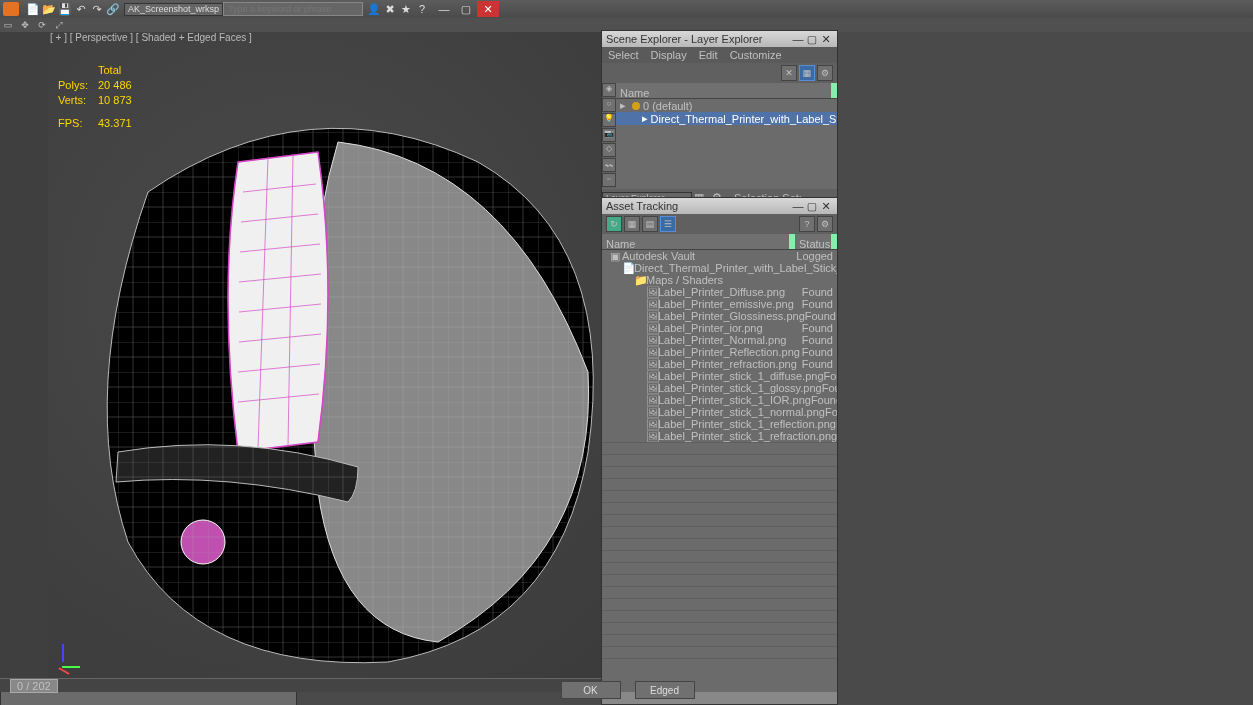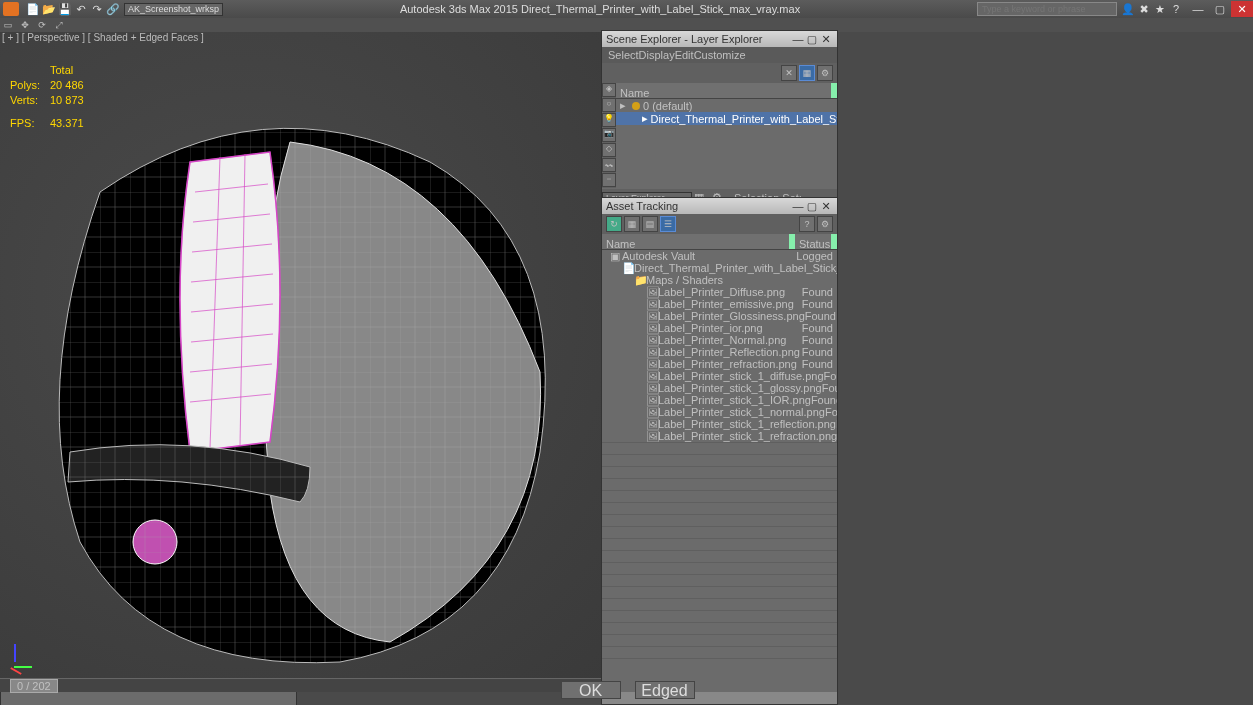--- a/index.html
+++ b/index.html
@@ -11,36 +11,36 @@
 .app-title .icons { display: flex; gap: 2px; margin: 0 4px; }
 .app-title .icons span { width: 14px; height: 14px; display: inline-flex; align-items: center; justify-content: center; }
 .window-ctrl { display: flex; }
 .window-ctrl span { width: 22px; height: 16px; display: flex; align-items: center; justify-content: center; font-size: 11px; }
 .window-ctrl .close { background: #c33; color:#fff;}
 .toolbar { height: 14px; background: #505050; display: flex; align-items: center; }
 .toolbar .tb-icon { width: 16px; height: 14px; margin-right: 1px; display:inline-flex; align-items:center; justify-content:center; font-size:9px;}
 .dropdown { background: #666; border: 1px solid #333; height: 13px; font-size: 9px; padding: 0 3px; display: inline-flex; align-items: center; }
 
 .main-area { position: absolute; top: 32px; left: 0; width: 601px; height: 660px; background: #3f3f3f; }
-.viewport { width: 100%; height: 100%; background: radial-gradient(circle at 40% 40%, #4a4a4a, #3a3a3a); position: relative; overflow:hidden;}
+.viewport { width: 100%; height: 100%; background: radial-gradient(circle at 40% 40%, #4a4a4a, #3a3a3a); position: relative; overflow:hidden;margin-left:48px;}
 .viewport-label { position: absolute; top: 0; left: 2px; color: #bbb; font-size: 10px; z-index:10;}
 .stats { position: absolute; top: 30px; left: 8px; color: #ffd700; font-size: 9px; line-height: 13px; z-index:10;}
 .stats td { padding-right: 8px; }
 .axis { position: absolute; bottom: 18px; left: 8px; width: 30px; height: 30px; z-index:10;}
 .axis .z { position:absolute; left:6px; top:0; width:2px; height:18px; background:#44f;}
 .axis .y { position:absolute; left:6px; bottom:6px; width:18px; height:2px; background:#4f4;}
 .axis .x { position:absolute; left:2px; bottom:2px; width:12px; height:2px; background:#f44; transform:rotate(30deg);}
 .time-slider { position: absolute; bottom: 0; left: 0; width: 601px; height: 14px; background: #444; border-top:1px solid #666; font-size:9px; padding-left:10px; display:flex; align-items:center;}
 .time-slider .thumb { background:#888; padding:0 6px; border:1px solid #aaa;}
 
 
 .panel { position: absolute; background: #6b6b6b; border: 1px solid #333; }
 .panel-title { height: 16px; background: linear-gradient(#d8d8d8,#b8b8b8); color: #333; font-size: 10px; display: flex; align-items: center; justify-content: space-between; padding: 0 4px; }
 .panel-title .ctrls span { width:14px; text-align:center; display:inline-block;}
-.menubar { height: 16px; background: #5a5a5a; display: flex; align-items: center; padding: 0 6px; font-size: 10px; }
+.menubar { height: 16px; background: #5a5a5a; display: flex; align-items: center; gap: 12px; padding: 0 6px; font-size: 10px; }
 .tb-row { height: 20px; background: #606060; display: flex; align-items: center; gap: 2px; padding: 0 4px; }
 .tb-row .btn { width: 16px; height: 16px; background: #707070; border: 1px solid #444; display:flex; align-items:center; justify-content:center; font-size:9px;}
 .tb-row .btn.active { background: #3a6ba5; border-color:#5a8bd5;}
 .col-head { height: 16px; background: #707070; display: flex; border-bottom: 1px solid #444; font-size: 10px; }
 .col-head > div { border-right: 6px solid #86efac; padding: 4px 4px; }
 .list { background: #6b6b6b; overflow: hidden; }
 .row { height: 13px; display: flex; align-items: center; font-size: 10px; padding-left: 4px; }
 .row.sel { background: #4f73a8; color: #fff; }
 .sphere { width:8px; height:8px; border-radius:50%; background:#aaa; display:inline-block; margin-right:3px;}
 .sphere.y { background:#d4a017;}
@@ -56,39 +56,38 @@
 
 #asset-tracking { top: 197px; left: 601px; width: 237px; height: 508px; }
 #asset-tracking .row { height:12px; font-size:9px;}
 #asset-tracking .status { margin-left:auto; padding-right:4px;}
 
 
 #select-scene { top: 18px; left: 838px; width: 297px; height: 687px; background: #6b6b6b; border:1px solid #333;}
 #select-scene .title2 { height:16px; background:#505050; display:flex; align-items:center; padding:0 4px; font-size:10px; justify-content:space-between;}
 #select-scene .title2 .closex { background:#c33; color:#fff; width:14px; text-align:center;}
 #select-scene .buttons { position:absolute; bottom:6px; width:100%; display:flex; justify-content:center; gap:14px;}
-#select-scene .buttons button { width:60px; height:18px; background:#707070; border:1px solid #444; color:#ddd; font-size:16px;}
+#select-scene .buttons button { width:60px; height:18px; background:#707070; border:1px solid #444; color:#ddd; font-size:10px;}
 
 .printer-svg { position:absolute; top:40px; left:10px; width:570px; height:620px;}
 </style>
 </head>
 <body>
 
 <div class="app-title">
   <span class="logo"></span>
   <div class="icons">
     <span>📄</span>
     <span>📂</span>
     <span>💾</span>
     <span>↶</span>
     <span>↷</span>
     <span>🔗</span>
   </div>
   <span class="dropdown">AK_Screenshot_wrksp</span>
-  <span class="center">Autodesk 3ds Max 2015     Direct_Thermal_Printer_with_Label_Stick_max_vray.max</span>
   <input class="search" placeholder="Type a keyword or phrase" style="">
   <div class="icons">
     <span>👤</span>
     <span>✖</span>
     <span>★</span>
     <span>?</span>
   </div>
   <div class="window-ctrl">
     <span>—</span>
     <span>▢</span>

